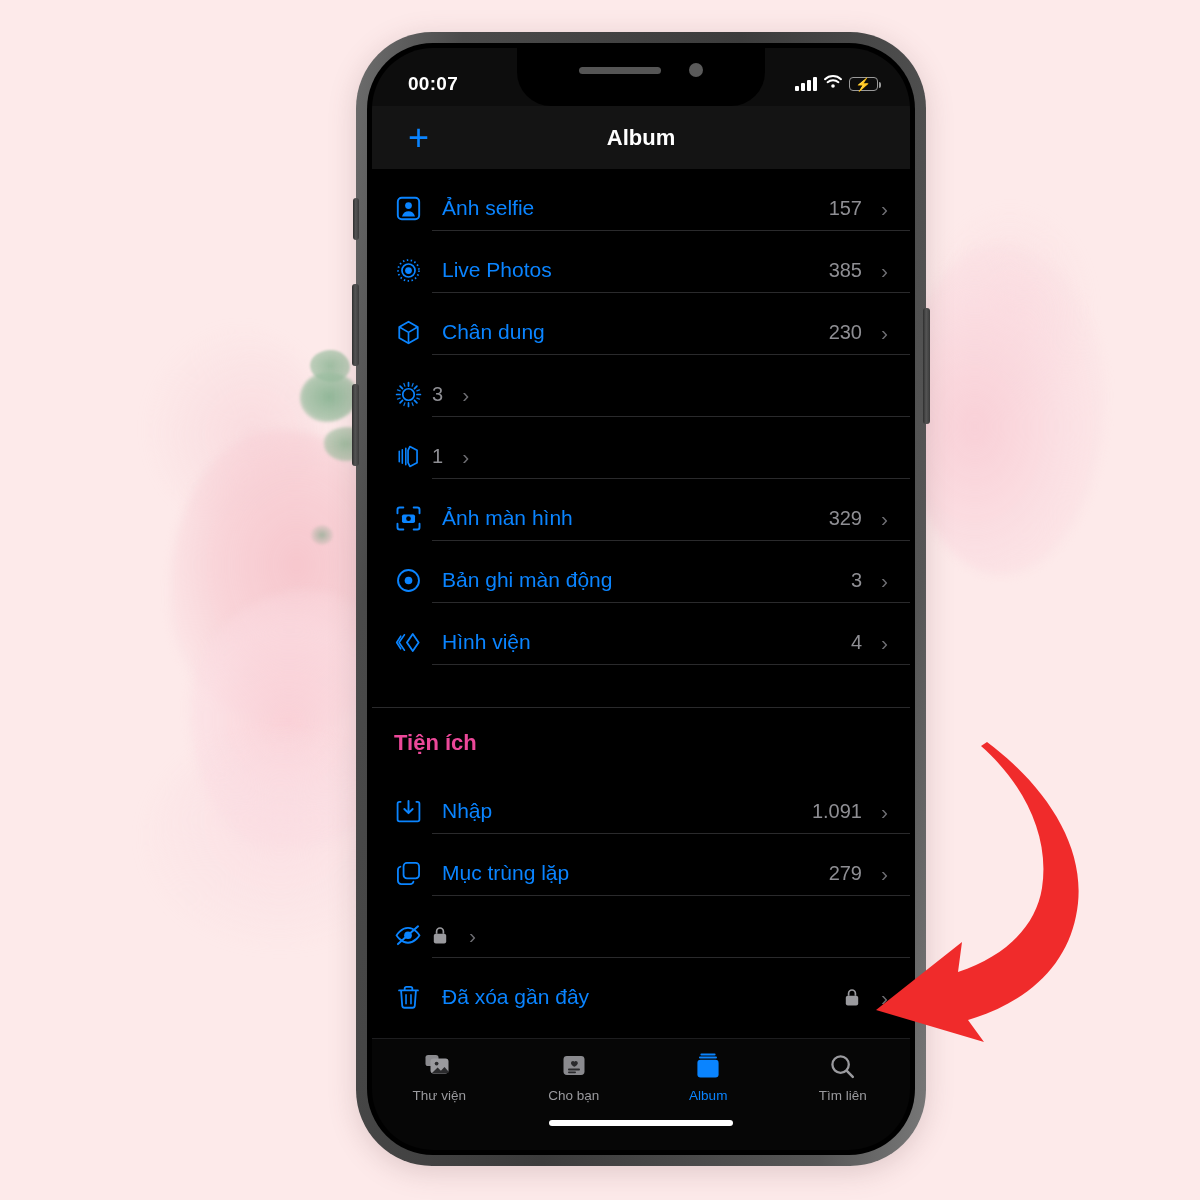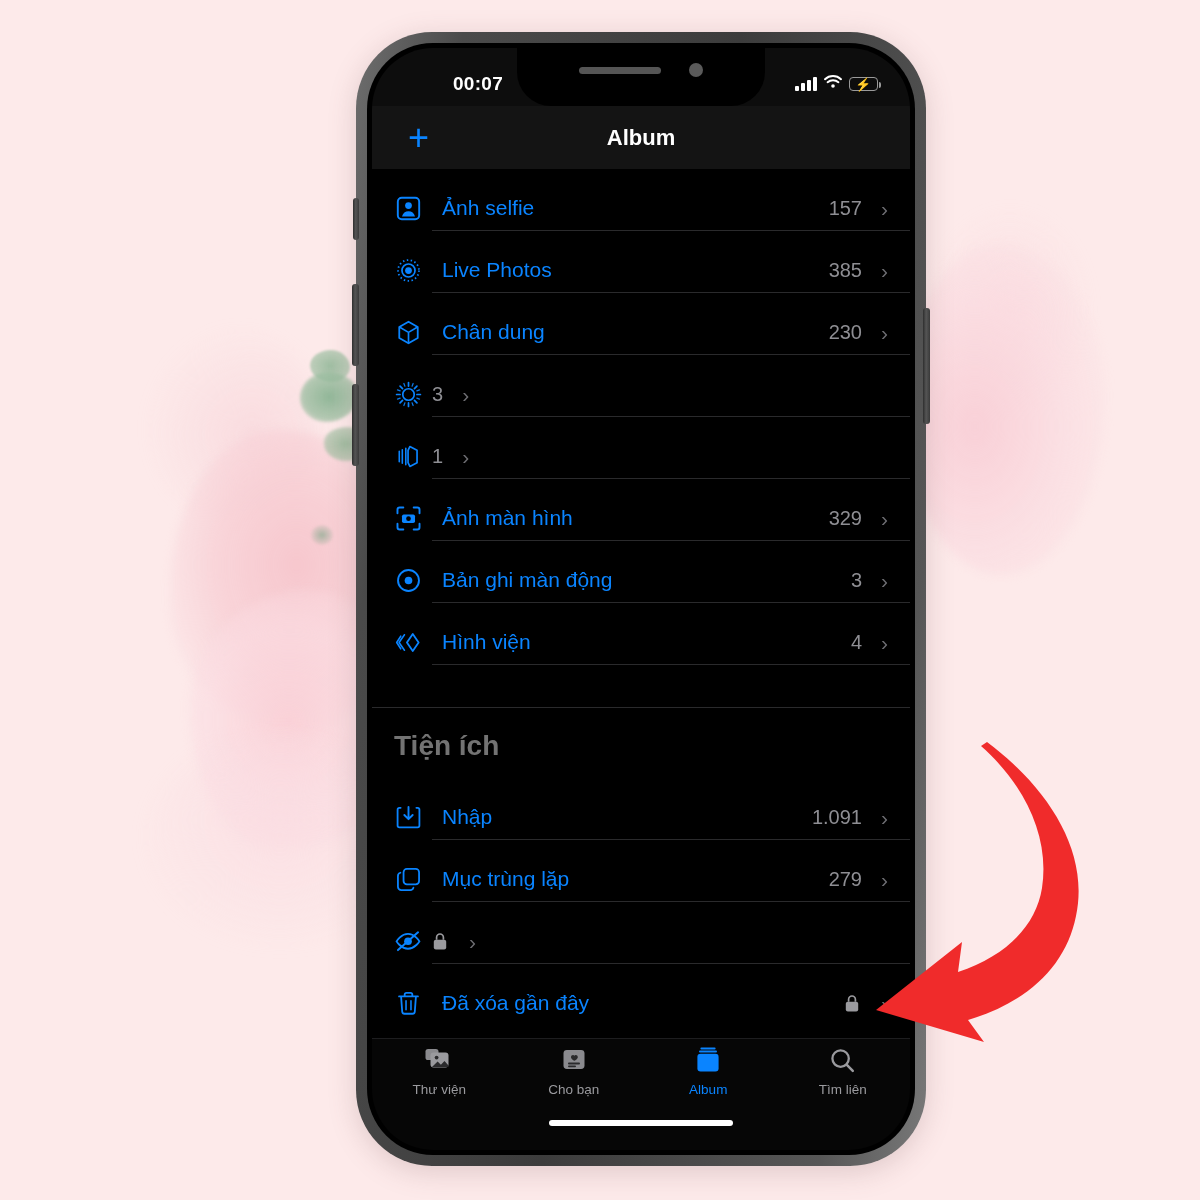--- a/index.html
+++ b/index.html
@@ -126,21 +126,21 @@
   #frontcam { width: 14px; height: 14px; border-radius: 50%; background: #5a5a5a; }
 
   
   #statusbar {
     position: absolute; top: 0; left: 0; right: 0; height: 58px;
     display: flex; align-items: center; justify-content: space-between;
     padding: 14px 32px 0 36px;
     color: #fff; z-index: 10;
     background: #0d0d0d;
   }
-  #clock { font-size: 19px; font-weight: bold; letter-spacing: .3px; margin-left: 45px; }
+  #clock { font-size: 19px; font-weight: bold; letter-spacing: .3px; }
   #status-right { display: flex; align-items: center; gap: 7px; }
   .bars { display: flex; align-items: flex-end; gap: 2px; height: 14px; }
   .bars i { display: block; width: 4px; background: #fff; border-radius: 1px; }
   .bars i:nth-child(1){ height: 5px; }
   .bars i:nth-child(2){ height: 8px; }
   .bars i:nth-child(3){ height: 11px; }
   .bars i:nth-child(4){ height: 14px; }
   .batt {
     width: 29px; height: 14px; border: 1.6px solid #9a9a9a; border-radius: 4px;
     position: relative; padding: 1.5px;
@@ -199,31 +199,31 @@
   .row-count { color: #8e8e93; font-size: 20px; margin-right: 14px; }
   .row-lock { margin-right: 16px; display:flex; align-items:center; }
   .chev {
     color: #6d6d72; font-size: 21px; font-weight: 400; line-height: 1;
     width: 12px; text-align: right;
   }
 
   .section-gap { height: 42px; background: #000; }
   .section-divider { height: 1px; background: #2a2a2c; width: 100%; }
   .section-head {
-    color: #737373; font-size: 28px; font-weight: bold;
+    color: #ec4899; font-size: 22px; font-weight: bold;
     padding: 22px 0 16px 22px;
     background: #000;
   }
 
   
   #tabbar {
     position: absolute; bottom: 0; left: 0; right: 0; height: 112px;
     background: #060606;
     border-top: 1px solid #1d1d1f;
-    display: flex; align-items: flex-start; padding-top: 6px;
+    display: flex; align-items: flex-start; padding-top: 12px;
   }
   .tab {
     flex: 1; display: flex; flex-direction: column; align-items: center; gap: 7px;
     cursor: pointer;
   }
   .tab-icon { height: 30px; display: flex; align-items: center; justify-content: center; color: #8a8a8e; }
   .tab-label { font-size: 13.5px; color: #9a9a9e; }
   .tab.active .tab-icon { color: #0a84ff; }
   .tab.active .tab-label { color: #0a84ff; }
 

